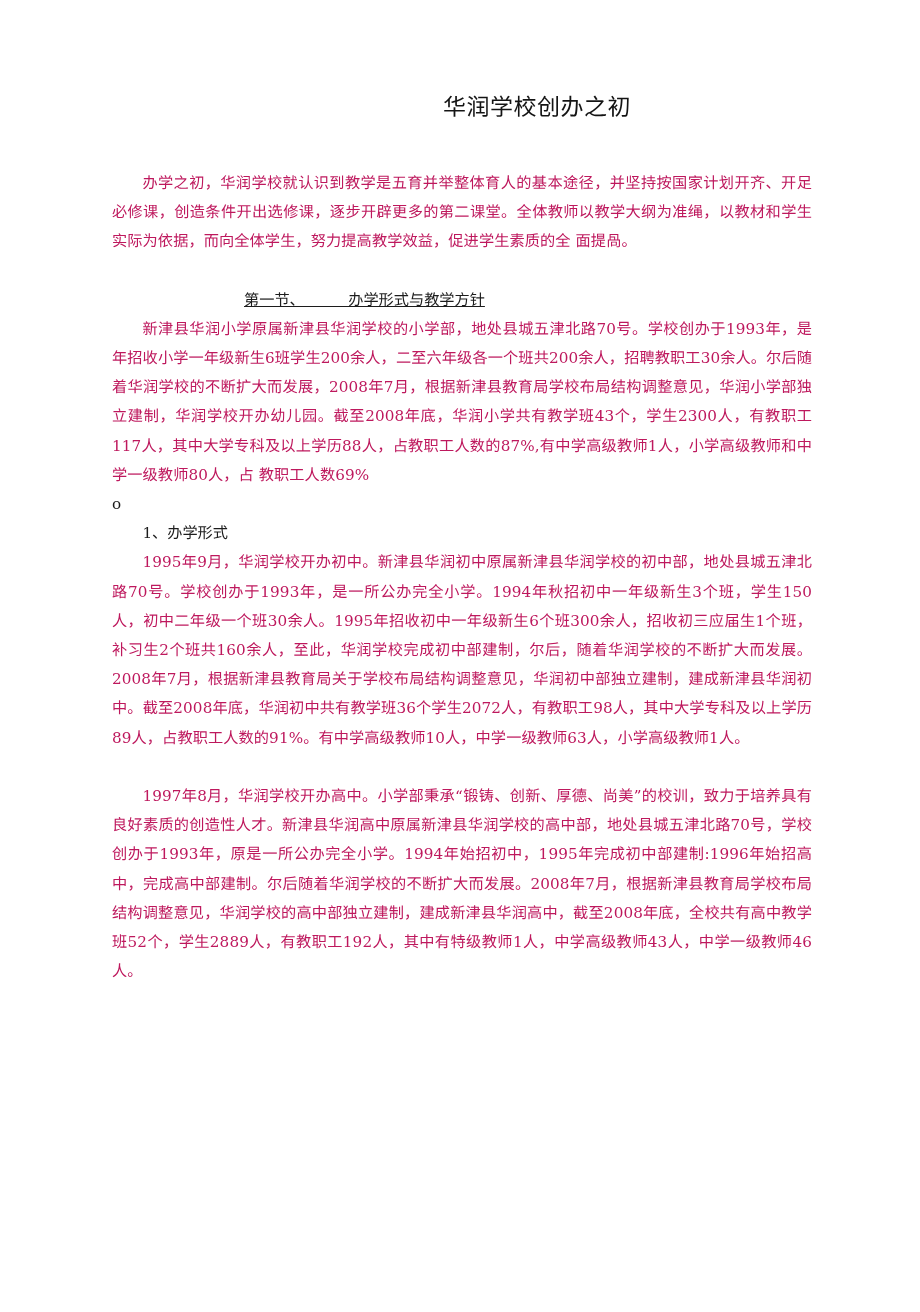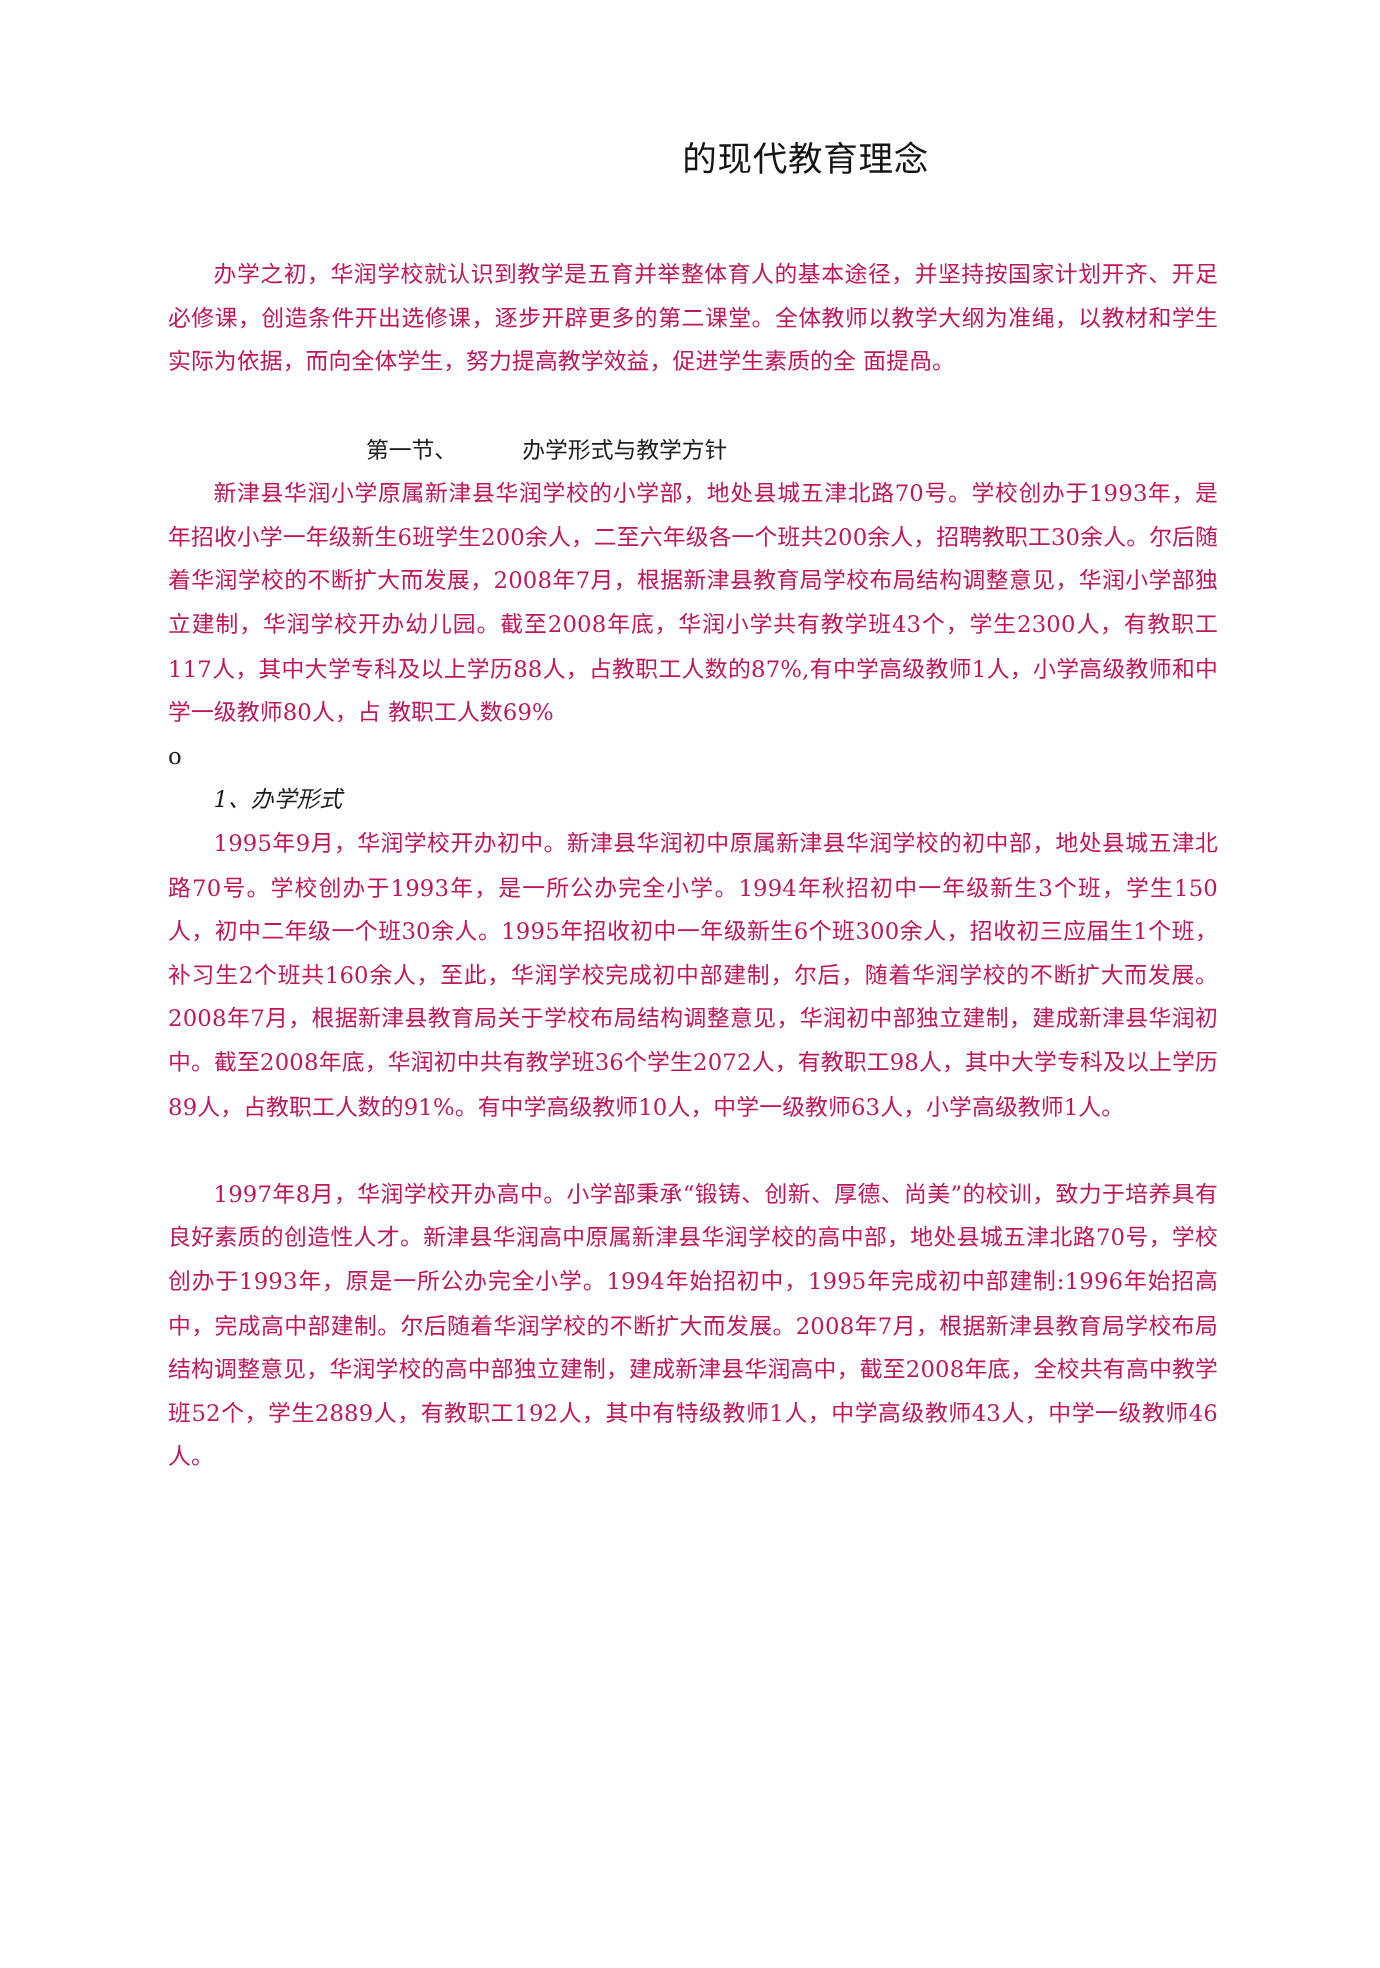--- a/index.html
+++ b/index.html
@@ -64,49 +64,49 @@
   .gap-after-title { height: 50px; }
   .gap-small { height: 29px; }
 
   .section-head {
     margin: 0;
     font-size: 15.2px;
     line-height: 29.2px;
     color: #1c1c1c;
     padding-left: 132px;
     white-space: pre;
+    text-decoration: underline;
   }
 
   .sub-head {
     margin: 0;
     font-size: 15.2px;
     line-height: 29.2px;
     color: #1c1c1c;
     text-indent: 2em;
-    font-style: italic;
   }
 
   .orphan {
     margin: 0;
     font-size: 15.2px;
     line-height: 29.2px;
     color: #1c1c1c;
   }
 
   .blank-line {
     height: 29.2px;
   }
 </style>
 </head>
 <body>
 
 <div class="page">
   <div class="content">
 
-    <h1 class="doc-title">的现代教育理念</h1>
+    <h1 class="doc-title">华润学校创办之初</h1>
 
     <div class="gap-after-title"></div>
 
     <p class="para indent2">办学之初，华润学校就认识到教学是五育并举整体育人的基本途径，并坚持按国家计划开齐、开足必修课，创造条件开出选修课，逐步开辟更多的第二课堂。全体教师以教学大纲为准绳，以教材和学生实际为依据，而向全体学生，努力提高教学效益，促进学生素质的全 面提咼。</p>
 
     <div class="gap-small"></div>
 
     <p class="section-head">第一节、         办学形式与教学方针</p>
 
 

